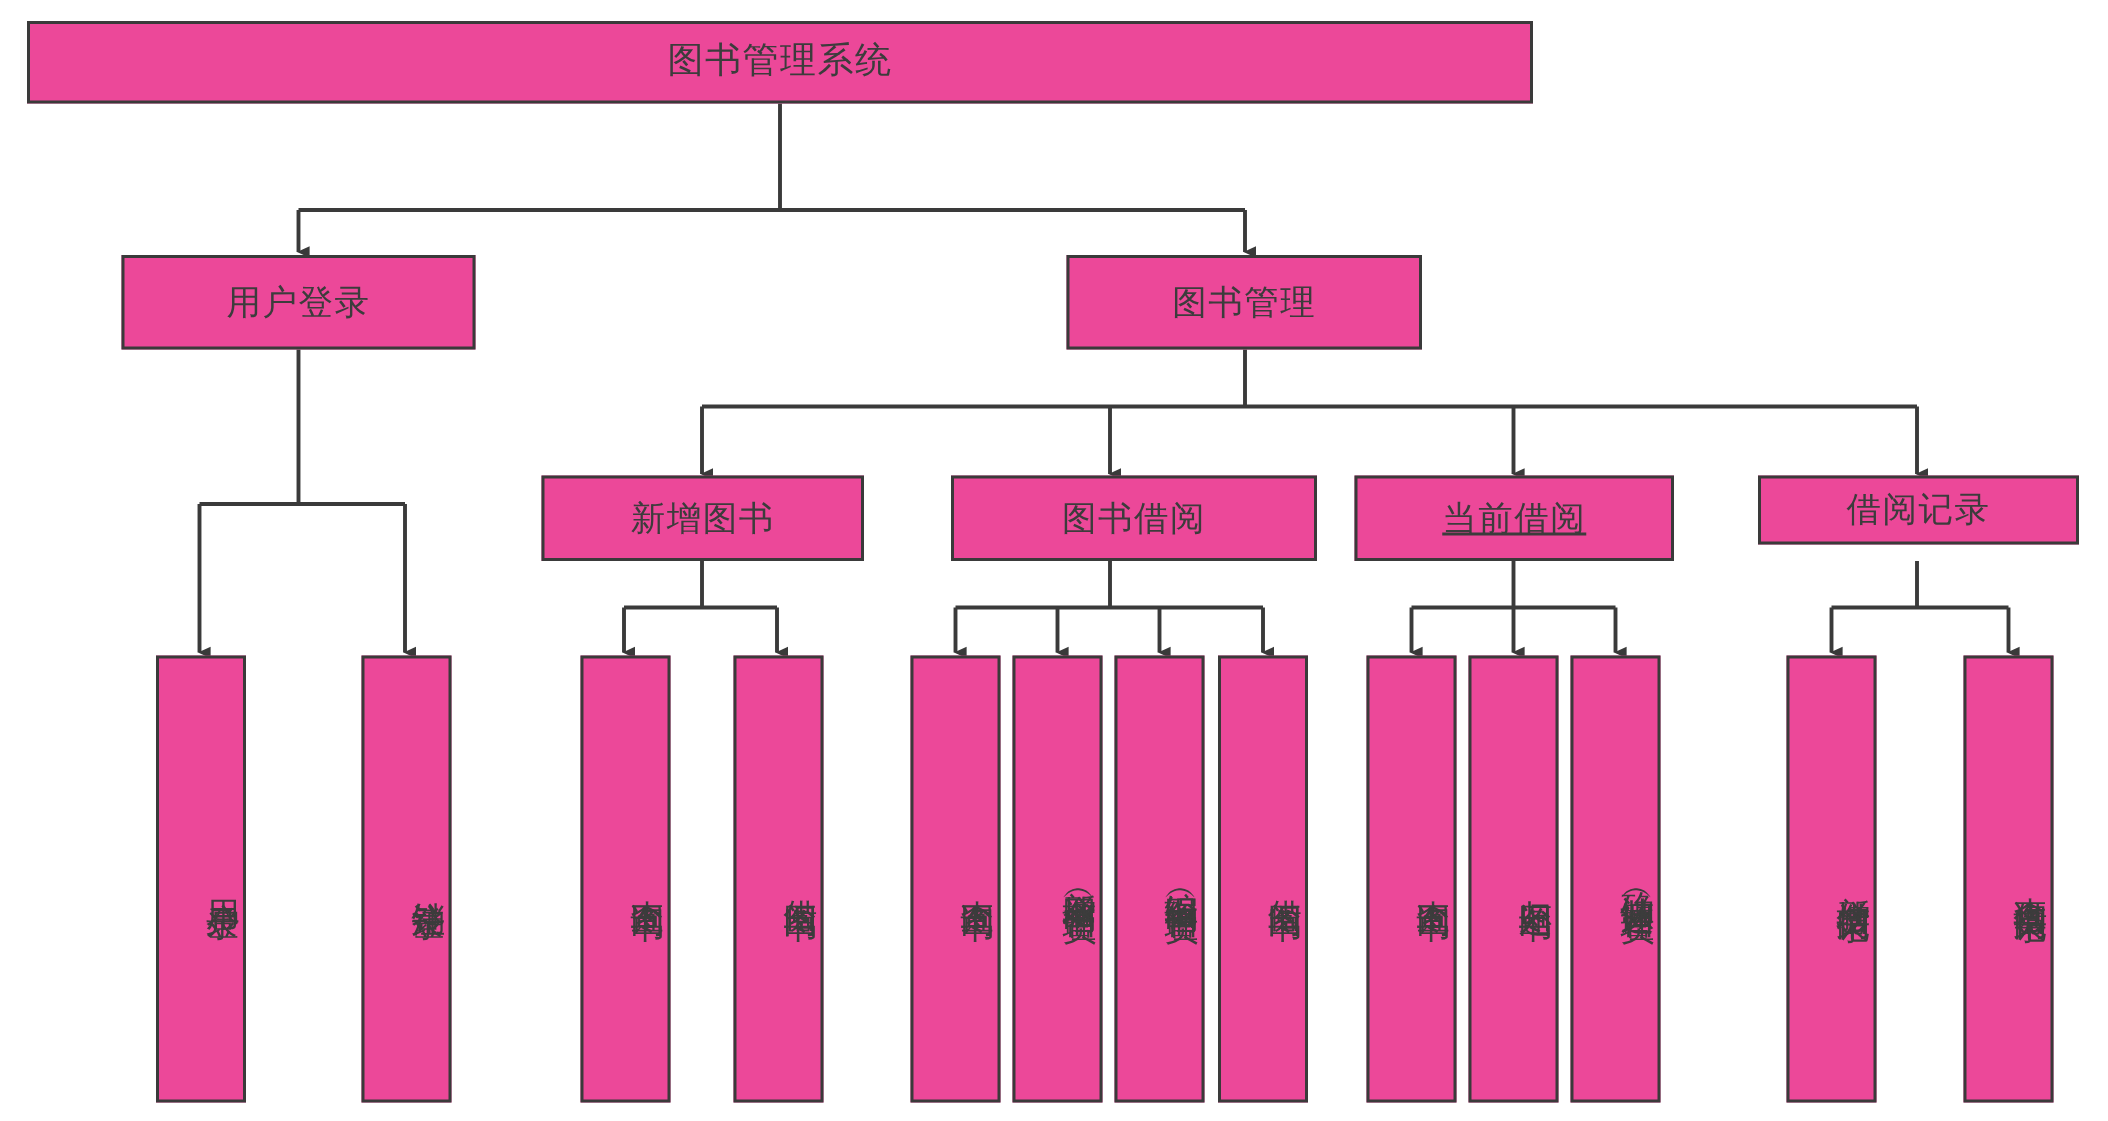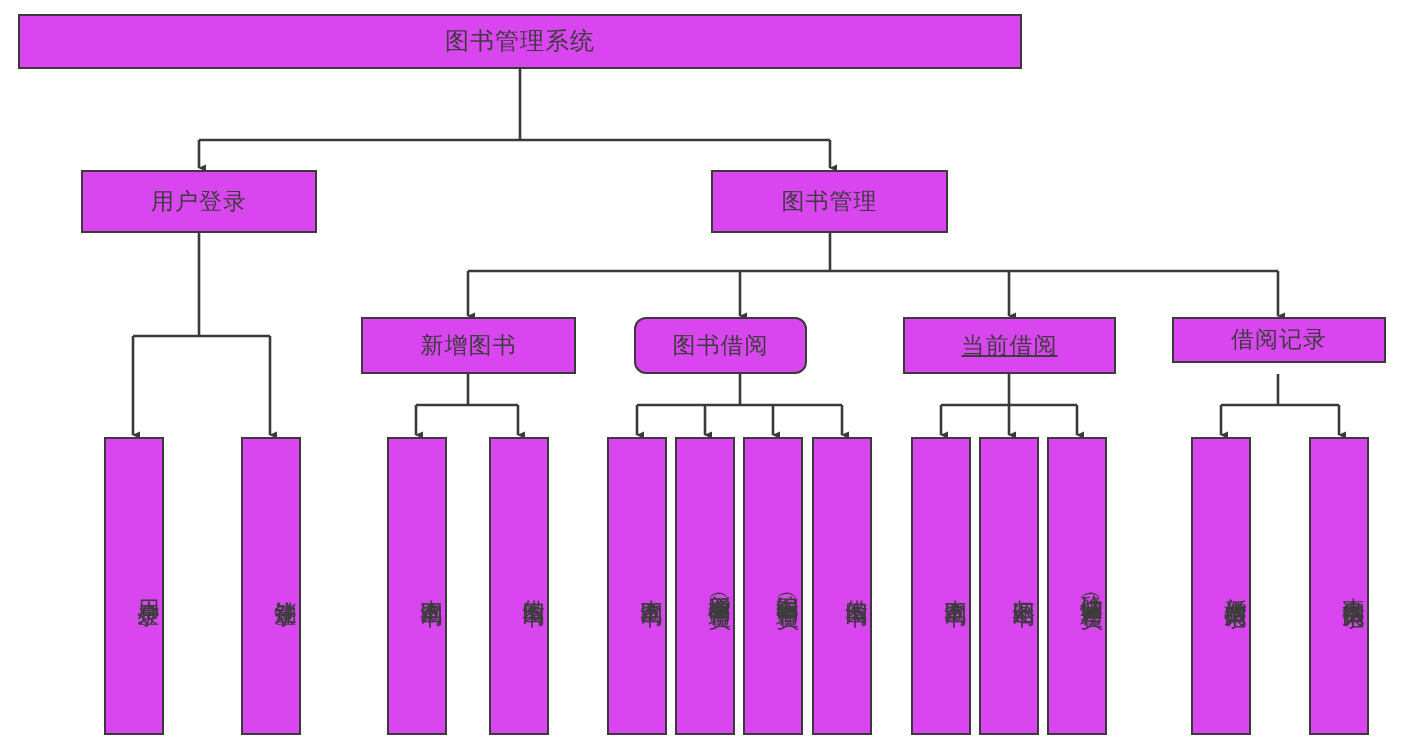--- a/index.html
+++ b/index.html
@@ -23,21 +23,21 @@
     position: absolute;
     left: 0;
     top: 0;
     width: 1405px;
     height: 747px;
     pointer-events: none;
   }
   .node {
     position: absolute;
     box-sizing: border-box;
-    background: #d946ef;
+    background: #ec4899;
     border: 2.5px solid #3a3a3a;
     display: flex;
     align-items: center;
     justify-content: center;
     color: #3c3c3c;
     line-height: 1.28;
   }
   .node.horiz {
     font-size: 23px;
     letter-spacing: 1px;
@@ -141,21 +141,21 @@
   </div>
 
   <div class="node horiz" style="left:711px; top:170px; width:237px; height:63px;">
     <span class="label">图书管理</span>
   </div>
 
   <div class="node horiz" style="left:361px; top:317px; width:215px; height:57px;">
     <span class="label">新增图书</span>
   </div>
 
-  <div class="node horiz" style="left:634px; top:317px; width:173px; height:57px;border-radius:12px;">
+  <div class="node horiz" style="left:634px; top:317px; width:244px; height:57px;">
     <span class="label">图书借阅</span>
   </div>
 
   <div class="node horiz" style="left:903px; top:317px; width:213px; height:57px;text-decoration:underline;">
     <span class="label">当前借阅</span>
   </div>
 
   <div class="node horiz" style="left:1172px; top:317px; width:214px; height:46px;">
     <span class="label">借阅记录</span>
   </div>

